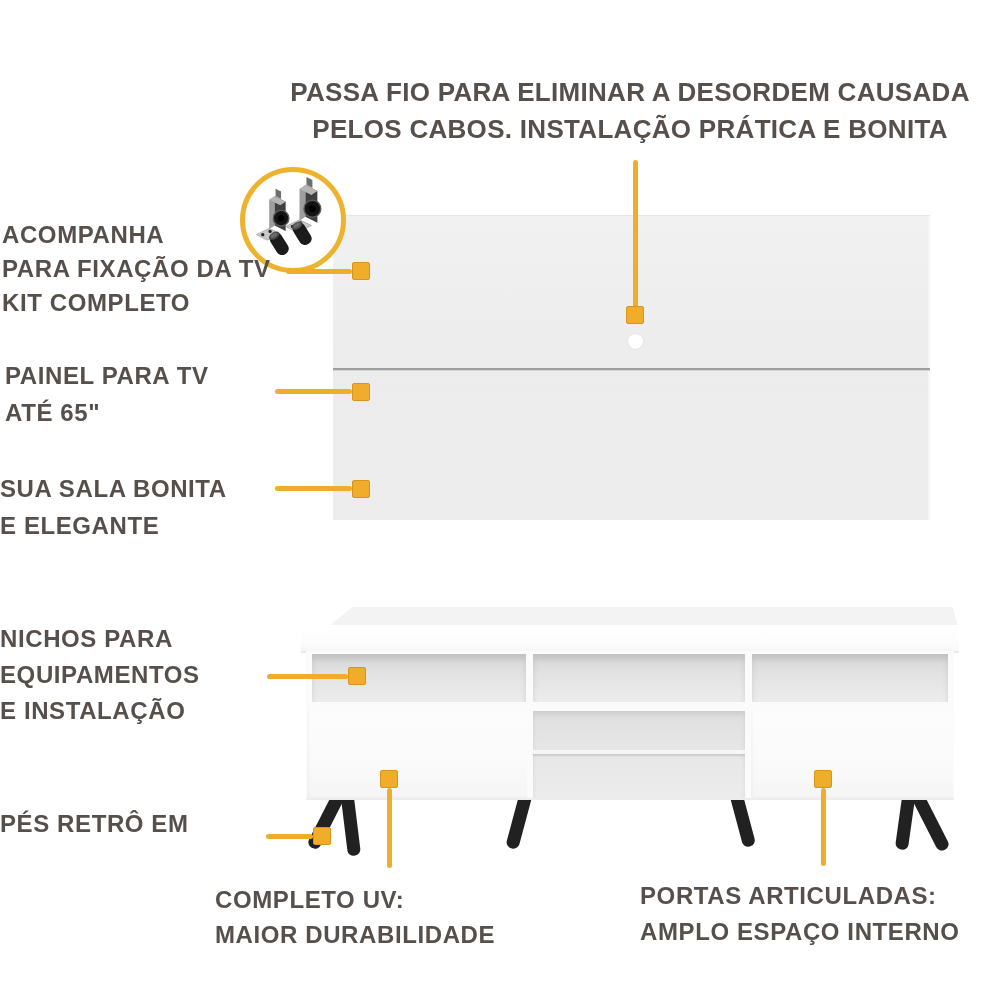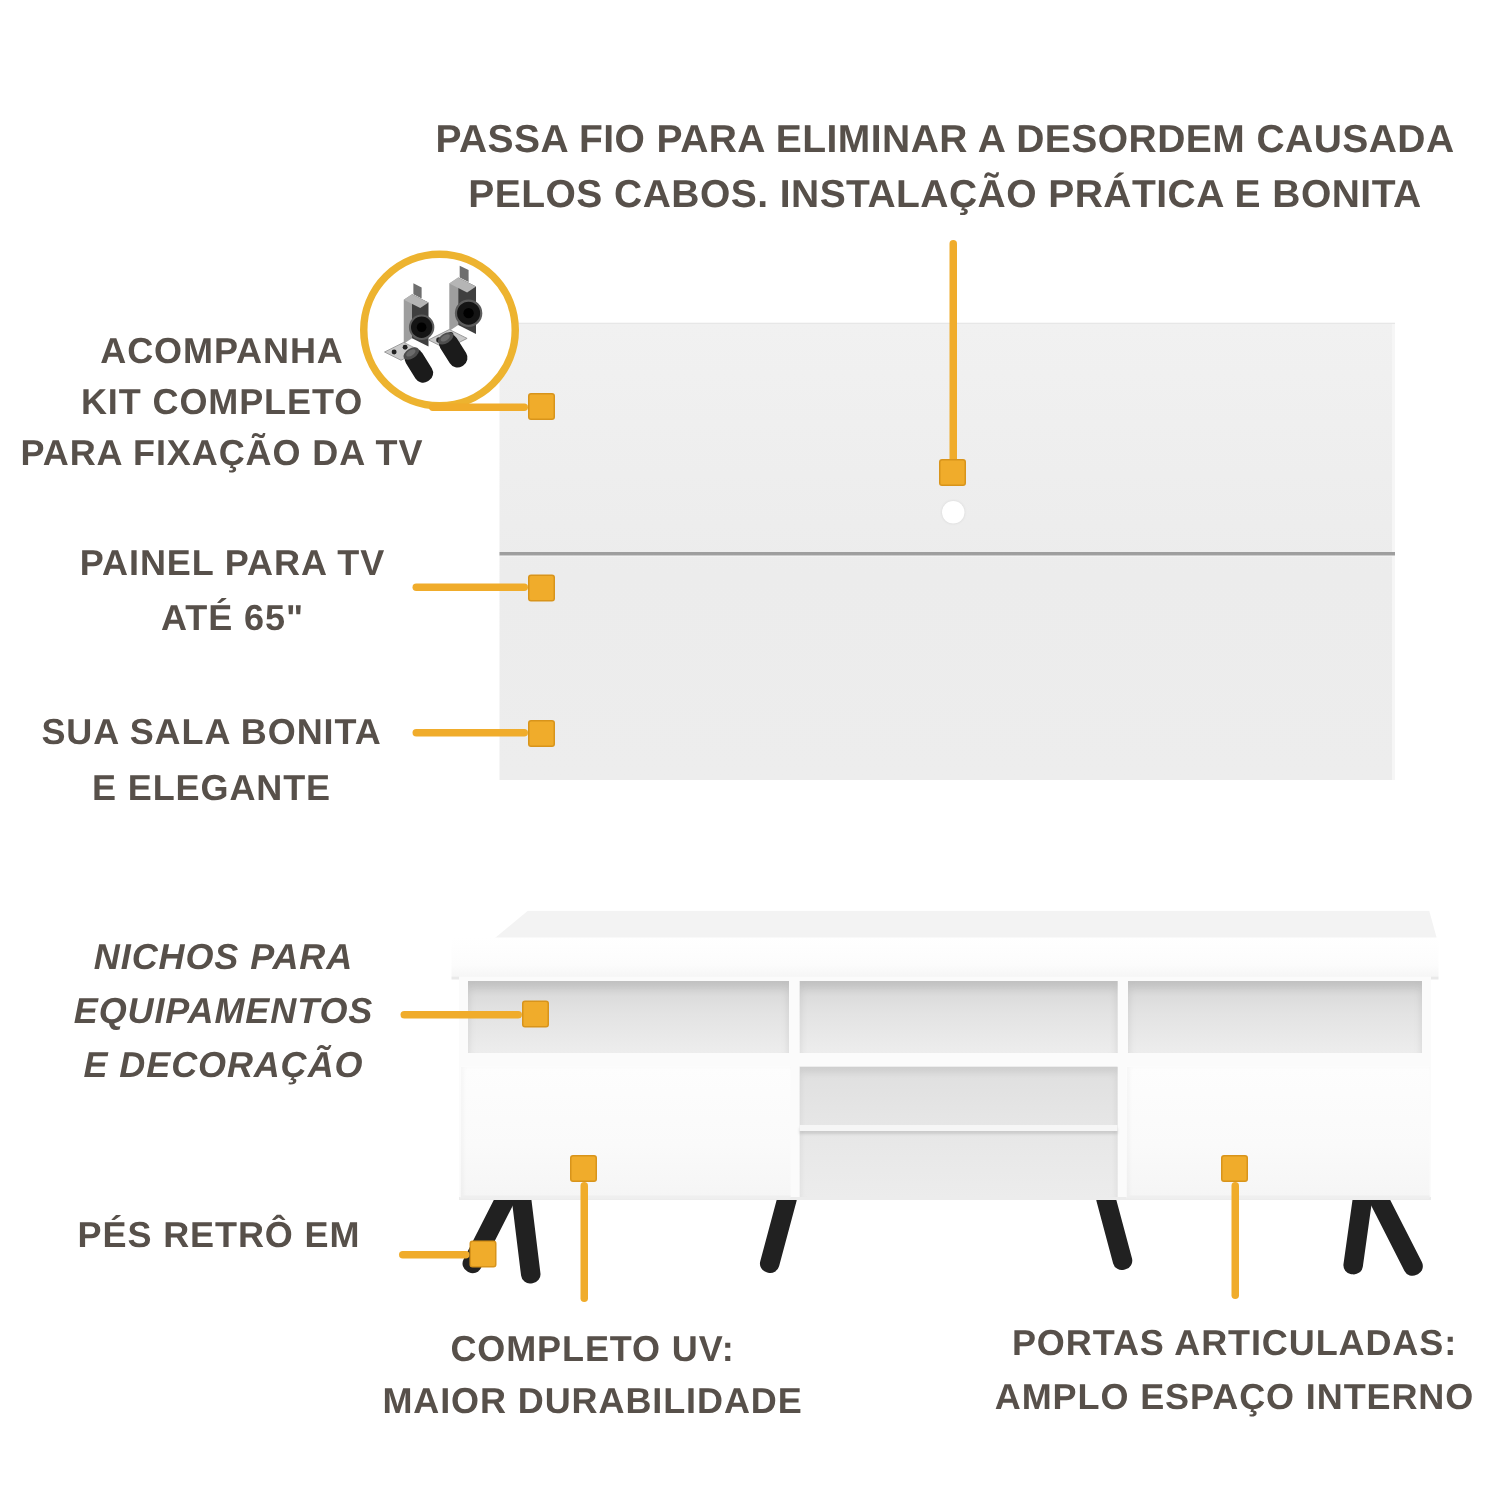--- a/index.html
+++ b/index.html
@@ -7,21 +7,21 @@
     --accent:#F0AC2B; --accent-dark:#D8941B; --ring:#EDB32F;
     --text:#57504A; --panel-gray:#EDEDED; --seam-gray:#9E9E9E;
     --furniture-white:#FBFBFB; --interior-gray:#DADADA; --leg-black:#212121;
     --background:#FFFFFF;
   }
   html,body{margin:0;padding:0;background:var(--background);}
   .stage{position:relative;width:1000px;height:1000px;background:var(--background);
          font-family:"Liberation Sans",sans-serif;overflow:hidden;}
   .abs{position:absolute;}
   .label{font-weight:700;font-size:24px;line-height:36px;letter-spacing:.6px;
-         color:var(--text);text-align:center;z-index:4;}
+         color:var(--text);text-align:left;z-index:4;}
   .heading{font-weight:700;font-size:26px;line-height:37px;letter-spacing:.3px;
          color:var(--text);text-align:center;z-index:4;}
   .hline{height:5px;background:var(--accent);border-radius:3px;z-index:5;}
   .vline{width:5px;background:var(--accent);border-radius:3px;z-index:5;}
   .sq{width:18px;height:18px;background:var(--accent);border:1px solid var(--accent-dark);
       border-radius:2px;box-sizing:border-box;z-index:6;}
   
   .panel{left:333px;top:215px;width:597px;height:305px;z-index:0;
          background:linear-gradient(180deg,#F1F1F1 0%,#ECECEC 55%,#EDEDED 100%);
          box-shadow:inset 0 1px 0 #E7E7E7, inset -2px 0 0 #F6F6F6;}
@@ -112,44 +112,44 @@
       <g transform="translate(58,63) rotate(-32)">
         <rect x="-7" y="-13" width="14" height="26" rx="6.5" fill="#1B1B1B"></rect>
         <ellipse cx="0" cy="-10.5" rx="6.3" ry="3.6" fill="#4E4E4E"></ellipse>
         <ellipse cx="0" cy="-11" rx="3.8" ry="2" fill="#6B6B6B"></ellipse>
       </g>
     </svg>
   </div>
 
   <div class="abs label" style="left:2px;top:218px;width:292px;line-height:34px;">
     <div>ACOMPANHA</div>
+    <div>PARA FIXAÇÃO DA TV</div>
     <div>KIT COMPLETO</div>
-    <div>PARA FIXAÇÃO DA TV</div>
   </div>
 
   <div class="abs hline" style="left:275px;top:389px;width:77px;"></div>
   <div class="abs sq" style="left:352px;top:383px;"></div>
   <div class="abs label" style="left:5px;top:357px;width:300px;line-height:37px;">
     <div>PAINEL PARA TV</div>
     <div>ATÉ 65"</div>
   </div>
 
   <div class="abs hline" style="left:275px;top:486px;width:77px;"></div>
   <div class="abs sq" style="left:352px;top:480px;"></div>
   <div class="abs label" style="left:0px;top:470px;width:282px;line-height:37px;">
     <div>SUA SALA BONITA</div>
     <div>E ELEGANTE</div>
   </div>
 
   <div class="abs hline" style="left:267px;top:674px;width:81px;"></div>
   <div class="abs sq" style="left:348px;top:667px;"></div>
-  <div class="abs label" style="left:0px;top:621px;width:298px;font-style:italic;">
+  <div class="abs label" style="left:0px;top:621px;width:298px;">
     <div>NICHOS PARA</div>
     <div>EQUIPAMENTOS</div>
-    <div>E DECORAÇÃO</div>
+    <div>E INSTALAÇÃO</div>
   </div>
 
   <div class="abs hline" style="left:266px;top:834px;width:47px;"></div>
   <div class="abs sq" style="left:313px;top:827px;"></div>
   <div class="abs label" style="left:0px;top:806px;width:292px;">
     <div>PÉS RETRÔ EM</div>
   </div>
 
   <div class="abs lid-top"></div>
   <div class="abs lid-front"></div>

